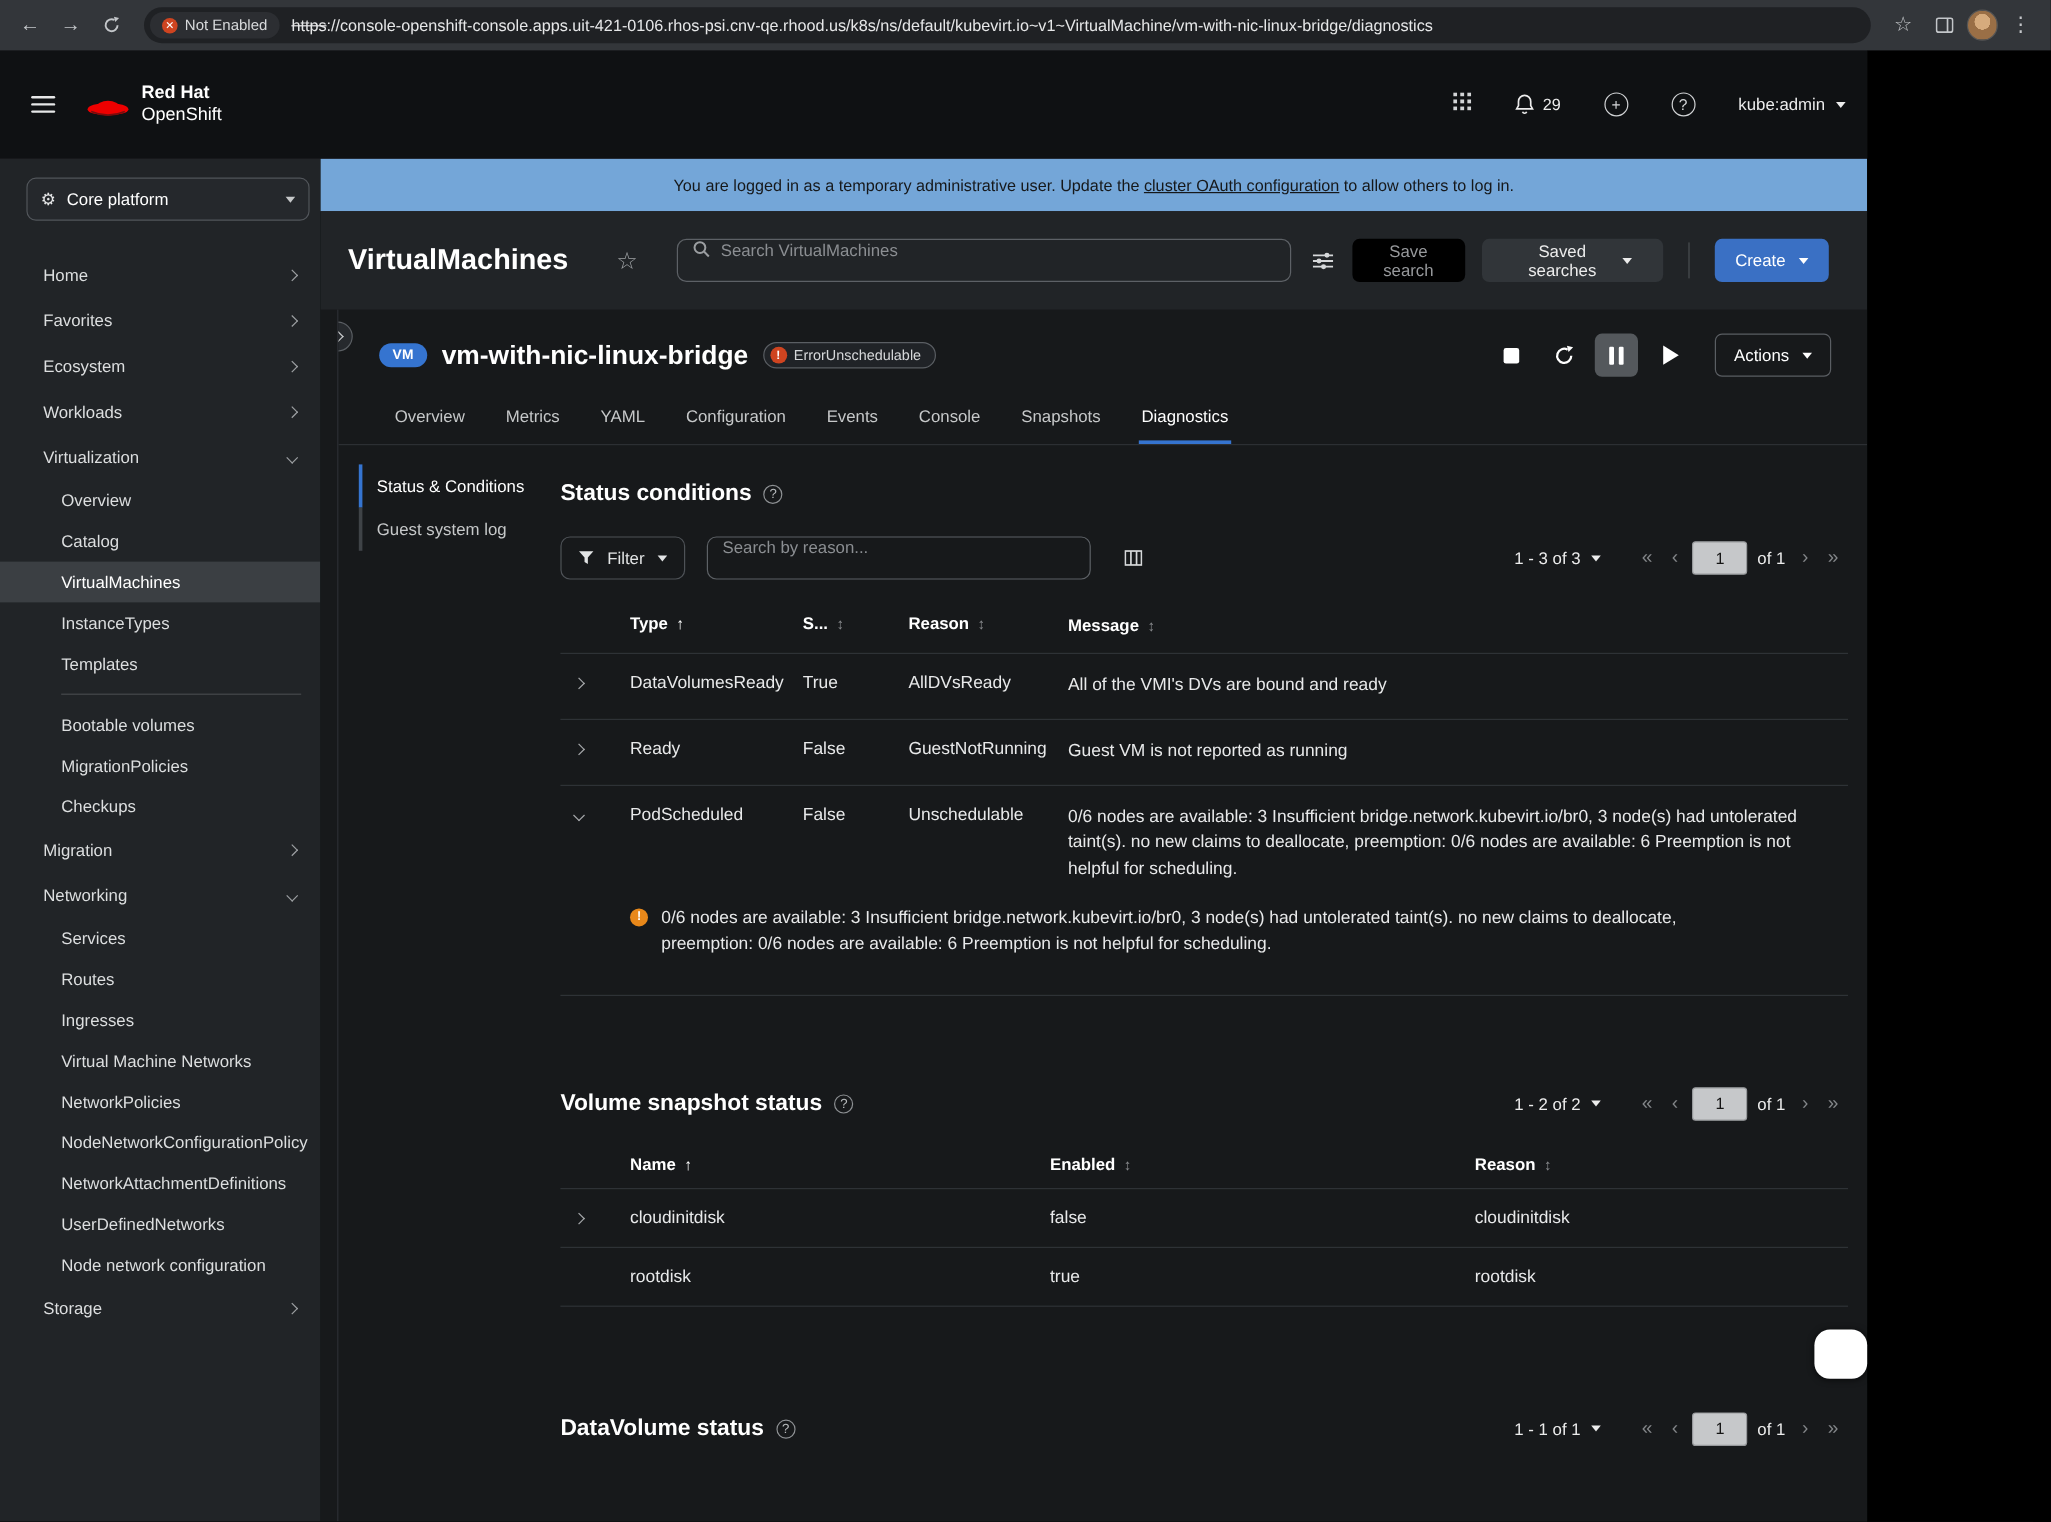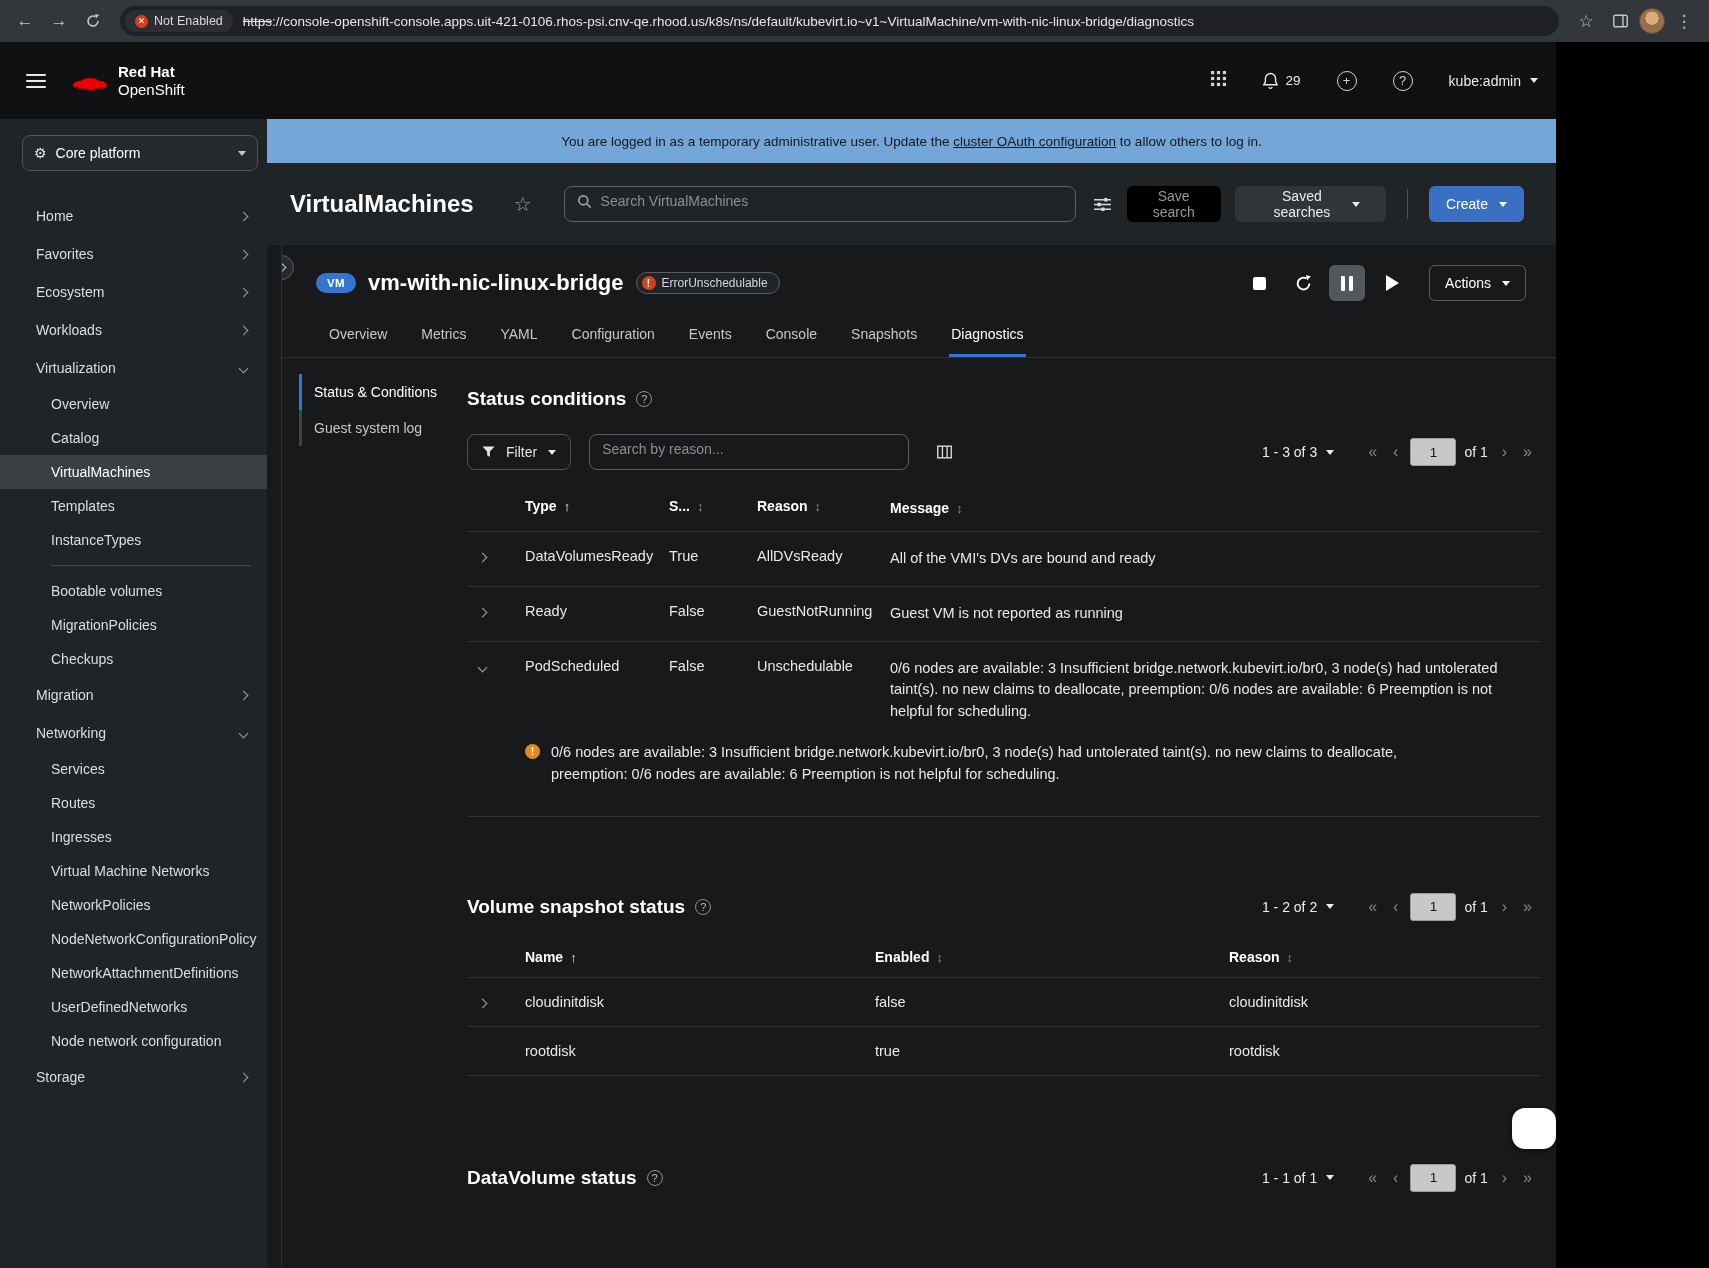--- a/index.html
+++ b/index.html
@@ -21,21 +21,21 @@
     padding:4px 10px; margin-right:10px; color:#d7d9db; font-size:12.5px; flex-shrink:0; }
   .ns-dot { width:13px; height:13px; border-radius:50%; background:var(--error);
     color:#fff; font-size:9px; font-weight:700; display:flex; align-items:center; justify-content:center; }
   .scheme { text-decoration:line-through; }
   .avatar { width:26px; height:26px; border-radius:50%; flex-shrink:0;
     background:radial-gradient(circle at 50% 38%, #d6ab7d 0 34%, #9a6f46 35% 100%); border:1px solid #555; }
 
   
   .app { position:absolute; top:42px; left:0; width:1556px; height:1226px; background:#17191b;
     display:flex; flex-direction:column; }
-  .masthead { height:77px; background:#0f1113; display:flex; align-items:center;
+  .masthead { height:90px; background:#0f1113; display:flex; align-items:center;
     padding:0 18px 0 26px; flex-shrink:0; }
   .hamburger { display:flex; flex-direction:column; gap:4px; width:20px; }
   .hamburger i { display:block; height:2px; background:#e6e7e8; border-radius:1px; }
   .brand { display:flex; align-items:center; gap:10px; margin-left:26px; }
   .brand-txt { color:#fff; font-size:15px; line-height:1.2; }
   .brand-txt b { display:block; }
   .mh-right { margin-left:auto; display:flex; align-items:center; gap:36px; color:#d2d4d6; }
   .bellwrap { display:flex; align-items:center; gap:7px; font-size:13.5px; color:#ececec; }
   .ring { width:20px; height:20px; border-radius:50%; border:1.5px solid #d2d4d6; display:flex;
     align-items:center; justify-content:center; font-size:13px; line-height:1; }
@@ -65,21 +65,21 @@
 
   
   .banner { height:44px; background:var(--banner-bg); color:var(--banner-text); display:flex;
     align-items:center; justify-content:center; font-size:13.5px; flex-shrink:0; white-space:pre; }
   .banner .lnk { text-decoration:underline; font-weight:500; }
   .list-header { height:82px; background:#212427; display:flex; align-items:center;
     padding:0 32px 0 23px; flex-shrink:0; }
   .page-title { font-size:24px; font-weight:700; color:#fff; }
   .fav-star { color:#9da0a3; font-size:20px; margin-left:40px; }
   .searchbox { height:36px; border:1px solid #5d6166; border-radius:8px; display:flex;
-    align-items:flex-end; gap:9px; padding:12px 12px; color:#9b9ea1; }
+    align-items:flex-start; gap:9px; padding:0 12px; color:#9b9ea1; }
   .searchbox input { flex:1; background:none; border:none; color:#e6e7e8; font-size:14px; }
   .vm-search { margin-left:32px; width:600px; }
   .tool-icon-btn { width:34px; height:34px; display:flex; align-items:center; justify-content:center;
     margin-left:12px; color:#d6d8da; }
   .save-search { margin-left:10px; height:36px; padding:0 14px; border-radius:6px;
     background:#000000; color:#97999c; font-size:14px; }
   .saved-searches { margin-left:14px; height:36px; padding:0 26px; border-radius:6px;
     background:#313539; color:#ececec; font-size:14px; display:flex; align-items:center; gap:9px; }
   .vdiv { width:1px; height:30px; background:#4a4e52; margin:0 21px; }
   .create-btn { height:36px; padding:0 17px; border-radius:6px; background:var(--primary-btn);
@@ -284,24 +284,24 @@
         <div class="nav-item nav-sub">
             <span>Overview</span>
           </div>
         <div class="nav-item nav-sub">
             <span>Catalog</span>
           </div>
         <div class="nav-item nav-sub active">
             <span>VirtualMachines</span>
           </div>
         <div class="nav-item nav-sub">
+            <span>InstanceTypes</span>
+          </div>
+        <div class="nav-item nav-sub">
             <span>Templates</span>
-          </div>
-        <div class="nav-item nav-sub">
-            <span>InstanceTypes</span>
           </div>
         <div class="nav-divider"></div>
         <div class="nav-item nav-sub">
             <span>Bootable volumes</span>
           </div>
         <div class="nav-item nav-sub">
             <span>MigrationPolicies</span>
           </div>
         <div class="nav-item nav-sub">
             <span>Checkups</span>

